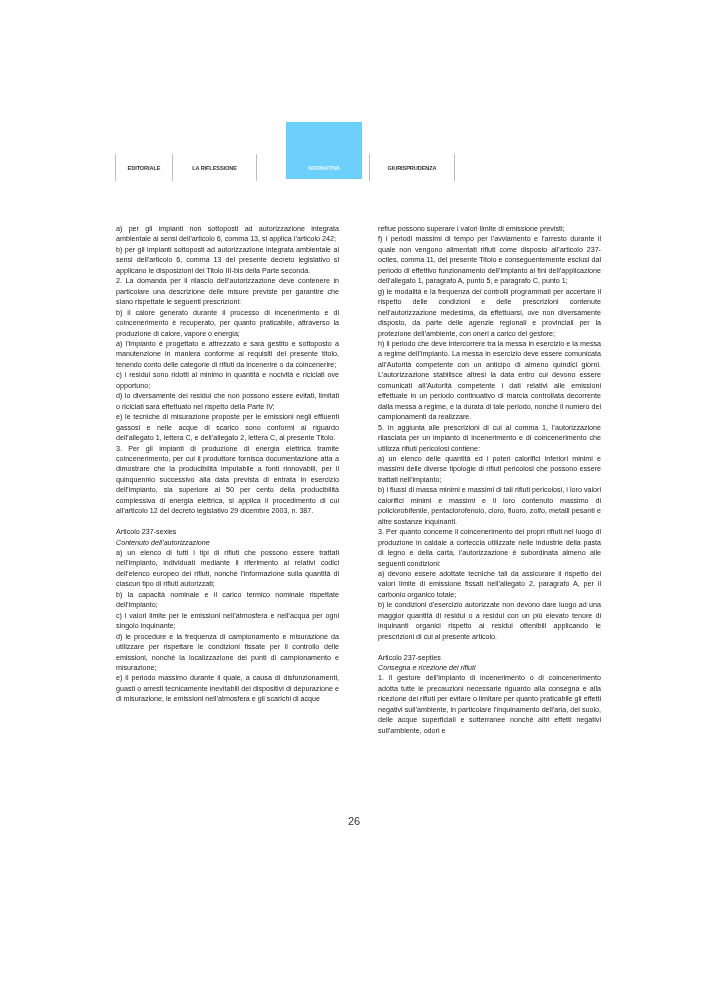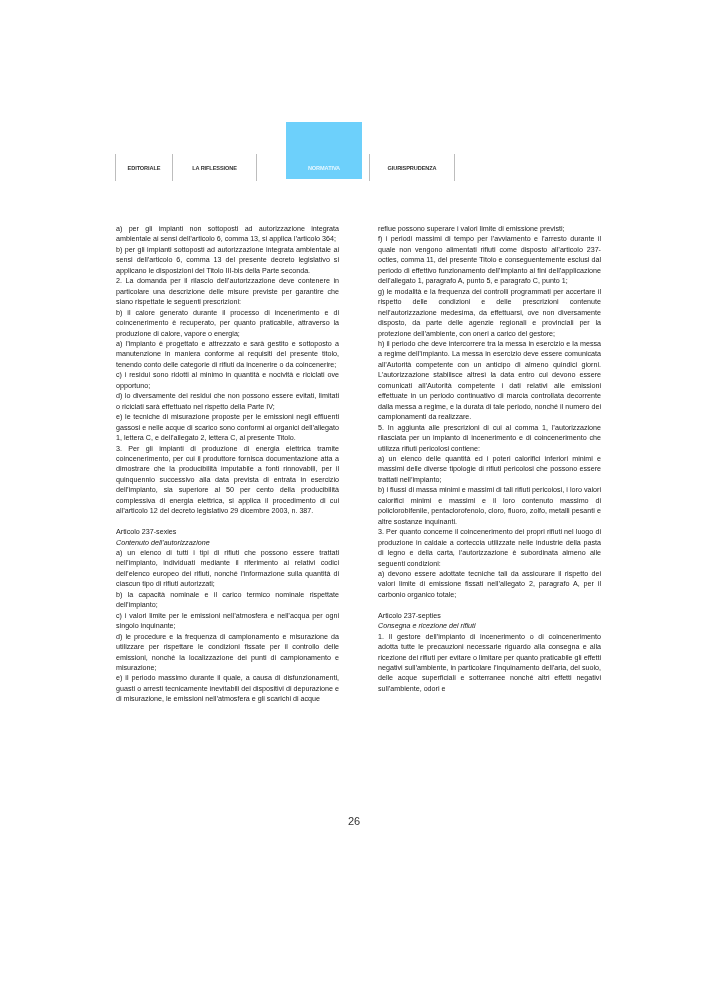--- a/index.html
+++ b/index.html
@@ -29,28 +29,28 @@
   <div class="nav-item" style="left:0;width:57px;">EDITORIALE</div>
   <div class="nav-item" style="left:57px;width:84px;">LA RIFLESSIONE</div>
   <div class="nav-item" style="left:141px;width:1px;"></div>
   <div class="nav-item active" style="left:171px;width:76px;">NORMATIVA</div>
   <div class="nav-item" style="left:254px;width:85px;">GIURISPRUDENZA</div>
   <div class="nav-end"></div>
 </div>
 
 <div class="col col-left">
   <div id="left-a">
-      <p>a) per gli impianti non sottoposti ad autorizzazione integrata ambientale ai sensi dell’articolo 6, comma 13, si applica l’articolo 364;</p>
+      <p>a) per gli impianti non sottoposti ad autorizzazione integrata ambientale ai sensi dell’articolo 6, comma 13, si applica l’articolo 242;</p>
       <p>b) per gli impianti sottoposti ad autorizzazione integrata ambientale ai sensi dell’articolo 6, comma 13 del presente decreto legislativo si applicano le disposizioni del Titolo III-bis della Parte seconda.</p>
       <p>2. La domanda per il rilascio dell’autorizzazione deve contenere in particolare una descrizione delle misure previste per garantire che siano rispettate le seguenti prescrizioni:</p>
       <p>b) il calore generato durante il processo di incenerimento e di coincenerimento è recuperato, per quanto praticabile, attraverso la produzione di calore, vapore o energia;</p>
       <p>a) l’impianto è progettato e attrezzato e sarà gestito e sottoposto a manutenzione in maniera conforme ai requisiti del presente titolo, tenendo conto delle categorie di rifiuti da incenerire o da coincenerire;</p>
       <p>c) i residui sono ridotti al minimo in quantità e nocività e riciclati ove opportuno;</p>
       <p>d) lo diversamente dei residui che non possono essere evitati, limitati o riciclati sarà effettuato nel rispetto della Parte IV;</p>
-      <p>e) le tecniche di misurazione proposte per le emissioni negli effluenti gassosi e nelle acque di scarico sono conformi ai organici dell’allegato 1, lettera C, e dell’allegato 2, lettera C, al presente Titolo.</p>
+      <p>e) le tecniche di misurazione proposte per le emissioni negli effluenti gassosi e nelle acque di scarico sono conformi ai riguardo dell’allegato 1, lettera C, e dell’allegato 2, lettera C, al presente Titolo.</p>
       <p>3. Per gli impianti di produzione di energia elettrica tramite coincenerimento, per cui il produttore fornisca documentazione atta a dimostrare che la producibilità imputabile a fonti rinnovabili, per il quinquennio successivo alla data prevista di entrata in esercizio dell’impianto, sia superiore al 50 per cento della producibilità complessiva di energia elettrica, si applica il procedimento di cui all’articolo 12 del decreto legislativo 29 dicembre 2003, n. 387.</p>
     </div>
   <div class="gap"></div>
   <p>Articolo 237-sexies</p>
   <p class="art-sub">Contenuto dell’autorizzazione</p>
   <div id="left-b">
       <p>a) un elenco di tutti i tipi di rifiuti che possono essere trattati nell’impianto, individuati mediante il riferimento ai relativi codici dell’elenco europeo dei rifiuti, nonché l’informazione sulla quantità di ciascun tipo di rifiuti autorizzati;</p>
       <p>b) la capacità nominale e il carico termico nominale rispettate dell’impianto;</p>
       <p>c) i valori limite per le emissioni nell’atmosfera e nell’acqua per ogni singolo inquinante;</p>
       <p>d) le procedure e la frequenza di campionamento e misurazione da utilizzare per rispettare le condizioni fissate per il controllo delle emissioni, nonché la localizzazione dei punti di campionamento e misurazione;</p>
@@ -62,20 +62,21 @@
   <div id="right-a">
       <p>reflue possono superare i valori limite di emissione previsti;</p>
       <p>f) i periodi massimi di tempo per l’avviamento e l’arresto durante il quale non vengono alimentati rifiuti come disposto all’articolo 237-octies, comma 11, del presente Titolo e conseguentemente esclusi dal periodo di effettivo funzionamento dell’impianto ai fini dell’applicazione dell’allegato 1, paragrafo A, punto 5, e paragrafo C, punto 1;</p>
       <p>g) le modalità e la frequenza dei controlli programmati per accertare il rispetto delle condizioni e delle prescrizioni contenute nell’autorizzazione medesima, da effettuarsi, ove non diversamente disposto, da parte delle agenzie regionali e provinciali per la protezione dell’ambiente, con oneri a carico del gestore;</p>
       <p>h) il periodo che deve intercorrere tra la messa in esercizio e la messa a regime dell’impianto. La messa in esercizio deve essere comunicata all’Autorità competente con un anticipo di almeno quindici giorni. L’autorizzazione stabilisce altresì la data entro cui devono essere comunicati all’Autorità competente i dati relativi alle emissioni effettuate in un periodo continuativo di marcia controllata decorrente dalla messa a regime, e la durata di tale periodo, nonché il numero dei campionamenti da realizzare.</p>
       <p>5. In aggiunta alle prescrizioni di cui al comma 1, l’autorizzazione rilasciata per un impianto di incenerimento e di coincenerimento che utilizza rifiuti pericolosi contiene:</p>
       <p>a) un elenco delle quantità ed i poteri calorifici inferiori minimi e massimi delle diverse tipologie di rifiuti pericolosi che possono essere trattati nell’impianto;</p>
       <p>b) i flussi di massa minimi e massimi di tali rifiuti pericolosi, i loro valori calorifici minimi e massimi e il loro contenuto massimo di policlorobifenile, pentaclorofenolo, cloro, fluoro, zolfo, metalli pesanti e altre sostanze inquinanti.</p>
       <p>3. Per quanto concerne il coincenerimento dei propri rifiuti nel luogo di produzione in caldaie a corteccia utilizzate nelle industrie della pasta di legno e della carta, l’autorizzazione è subordinata almeno alle seguenti condizioni:</p>
       <p>a) devono essere adottate tecniche tali da assicurare il rispetto dei valori limite di emissione fissati nell’allegato 2, paragrafo A, per il carbonio organico totale;</p>
+      <p>b) le condizioni d’esercizio autorizzate non devono dare luogo ad una maggior quantità di residui o a residui con un più elevato tenore di inquinanti organici rispetto ai residui ottenibili applicando le prescrizioni di cui al presente articolo.</p>
     </div>
   <div class="gap"></div>
   <p>Articolo 237-septies</p>
   <p class="art-sub">Consegna e ricezione dei rifiuti</p>
   <div id="right-b">
       <p>1. Il gestore dell’impianto di incenerimento o di coincenerimento adotta tutte le precauzioni necessarie riguardo alla consegna e alla ricezione dei rifiuti per evitare o limitare per quanto praticabile gli effetti negativi sull’ambiente, in particolare l’inquinamento dell’aria, del suolo, delle acque superficiali e sotterranee nonché altri effetti negativi sull’ambiente, odori e</p>
     </div>
 </div>
 
 <div class="page-num">26</div>

